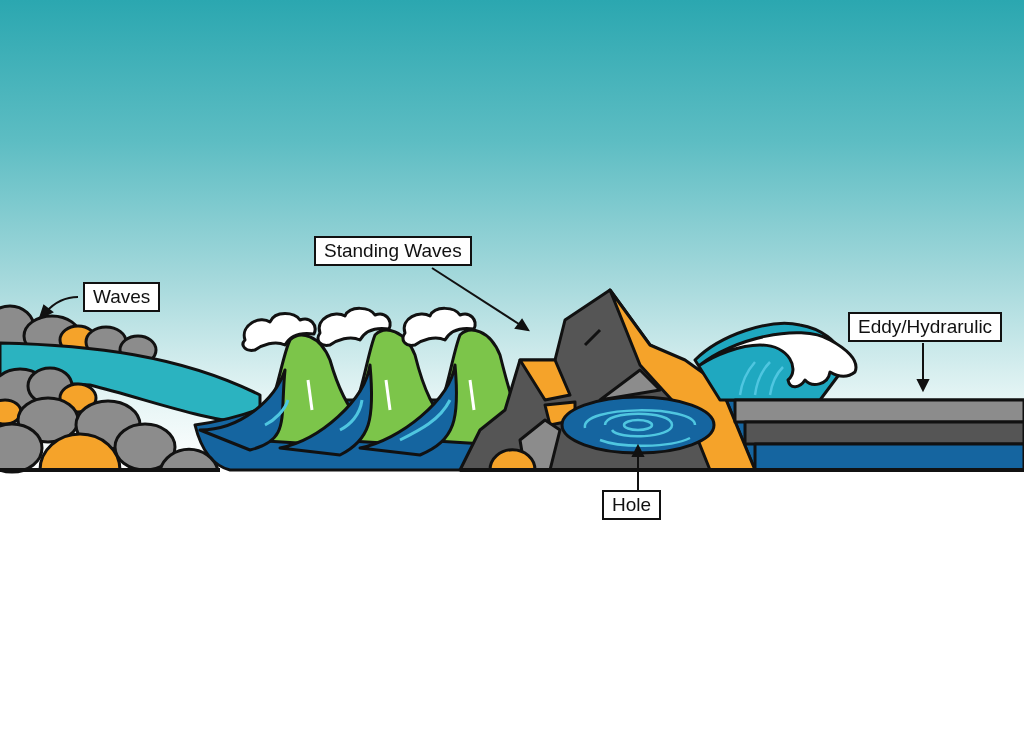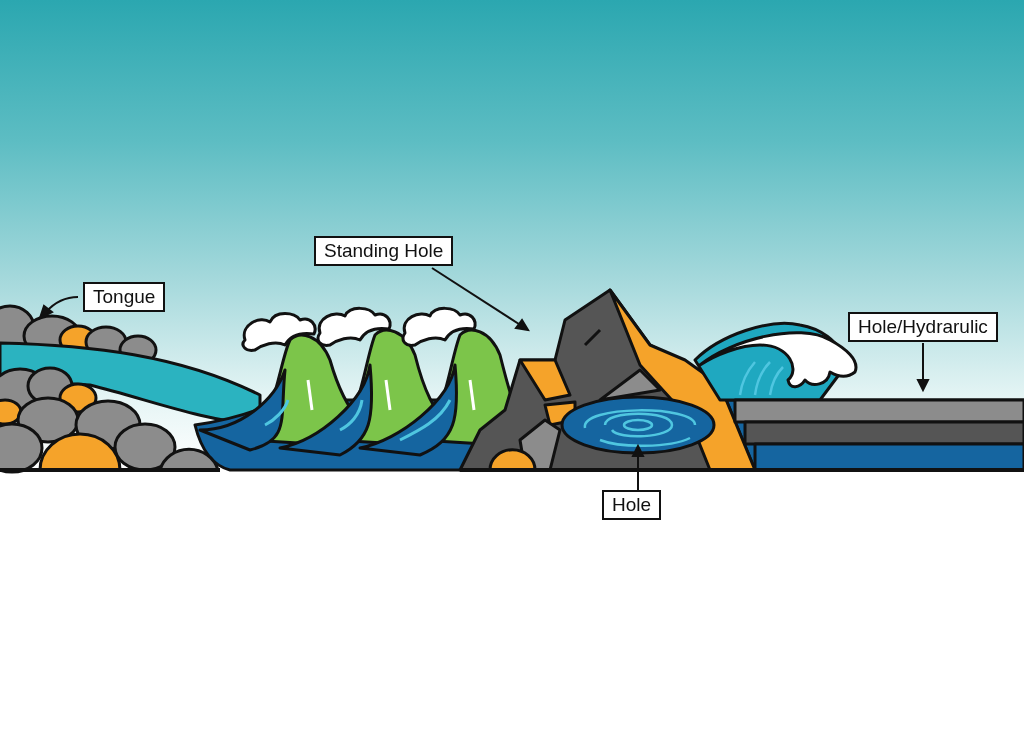--- a/index.html
+++ b/index.html
@@ -121,16 +121,16 @@
     <polygon points="40,318 52,312 44,306"></polygon>
     <line x1="432" y1="268" x2="522" y2="326"></line>
     <polygon points="528,330 516,328 522,320"></polygon>
     <line x1="923" y1="343" x2="923" y2="384"></line>
     <polygon points="923,390 918,380 928,380"></polygon>
     <line x1="638" y1="492" x2="638" y2="452"></line>
     <polygon points="638,446 633,456 643,456"></polygon>
   </g>
 </svg>
 
-<div class="label" style="left:83px; top:282px;">Tongue</div>
-<div class="label" style="left:314px; top:236px;">Standing Hole</div>
-<div class="label" style="left:848px; top:312px;">Hole/Hydrarulic</div>
+<div class="label" style="left:83px; top:282px;">Waves</div>
+<div class="label" style="left:314px; top:236px;">Standing Waves</div>
+<div class="label" style="left:848px; top:312px;">Eddy/Hydrarulic</div>
 <div class="label" style="left:602px; top:490px;">Hole</div>
 
 </body></html>

